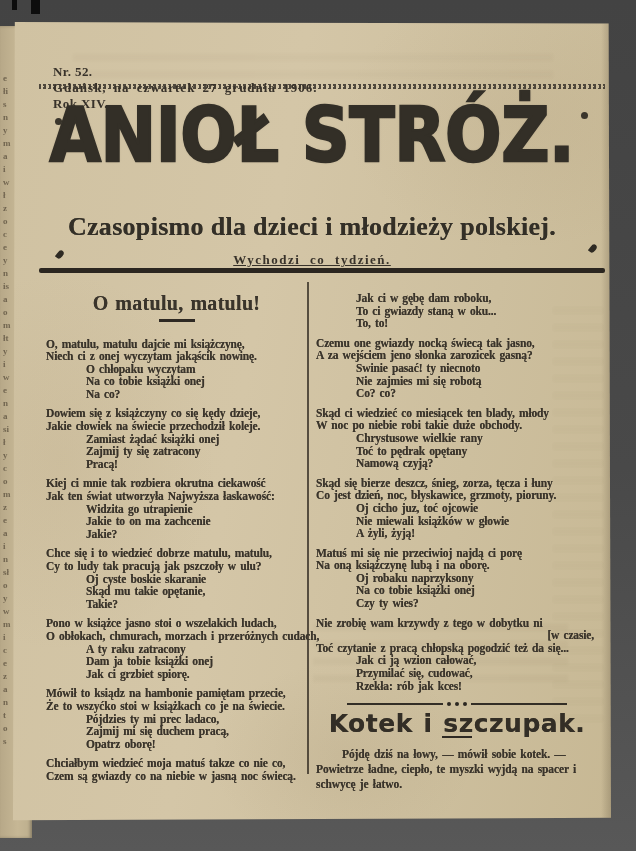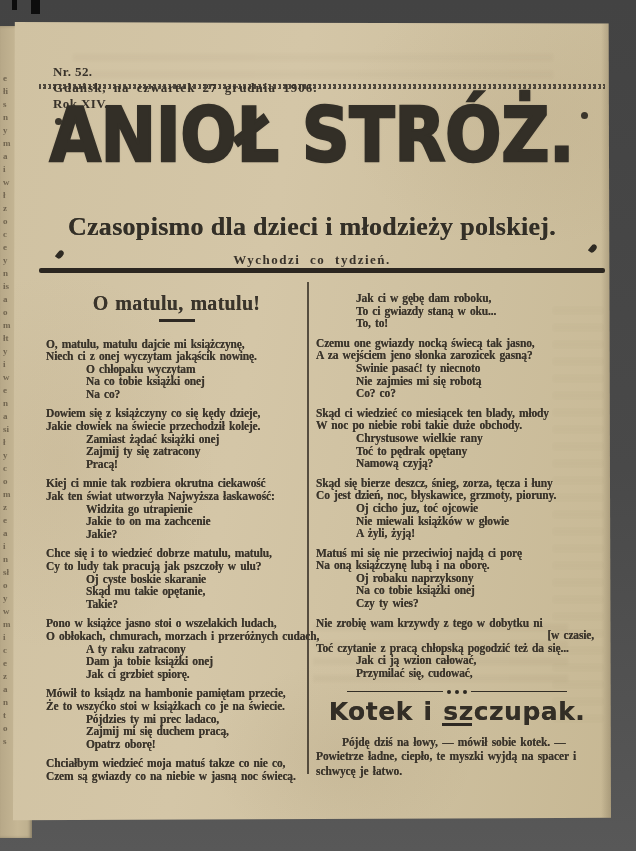--- a/index.html
+++ b/index.html
@@ -67,21 +67,21 @@
   }
   .dot{position:absolute;width:7px;height:7px;border-radius:50%;background:#3a352c;}
   .dot.dl{left:42px;top:96px;} .dot.dr{left:568px;top:90px;}
   .subtitle{
     position:absolute;top:192px;left:0;width:100%;text-align:center;
     font:bold 26px/1 "Liberation Serif",serif;letter-spacing:.3px;color:#332f27;
     text-shadow:0 0 .6px rgba(51,47,39,.8);
   }
   .freq{
     position:absolute;top:231px;left:0;width:100%;text-align:center;
-    font:bold 13px/1 "Liberation Serif",serif;letter-spacing:1.5px;word-spacing:5px;
+    font:bold 13px/1 "Liberation Serif",serif;letter-spacing:1.5px;word-spacing:5px;text-decoration:underline;
   }
   .orn{position:absolute;width:6px;height:9px;background:#2e2a23;
     border-radius:60% 60% 60% 0;transform:rotate(38deg);}
   .orn.ol{left:44px;top:228px;} .orn.or{left:577px;top:222px;}
   .thickrule{position:absolute;top:246px;left:26px;width:566px;height:5px;background:#2b2620;border-radius:2px;}
 
   .divider{position:absolute;left:294px;top:260px;width:1.5px;height:492px;background:rgba(55,48,38,.8);}
 
   .col{position:absolute;top:270px;font:bold 11.5px/12.6px "Liberation Serif",serif;
     letter-spacing:-.15px;word-spacing:1.5px;color:#3a342b;
@@ -221,20 +221,21 @@
       <div class="ln ind">Oj robaku naprzyksony</div>
       <div class="ln ind">Na co tobie książki onej</div>
       <div class="ln ind">Czy ty wies?</div>
     </div>
     <div class="stanza">
       <div class="ln">Nie zrobię wam krzywdy z tego w dobytku ni</div>
       <div class="cont">[w czasie,</div>
       <div class="ln">Toć czytanie z pracą chłopską pogodzić też da się...</div>
       <div class="ln ind">Jak ci ją wzion całować,</div>
       <div class="ln ind">Przymilać się, cudować,</div>
+      <div class="ln ind">Rzekła: rób jak kces!</div>
     </div>
 
     <div class="story-div">
       <div class="bar"></div>
       <div class="d"></div>
       <div class="d"></div>
       <div class="d"></div>
       <div class="bar"></div>
     </div>
 

